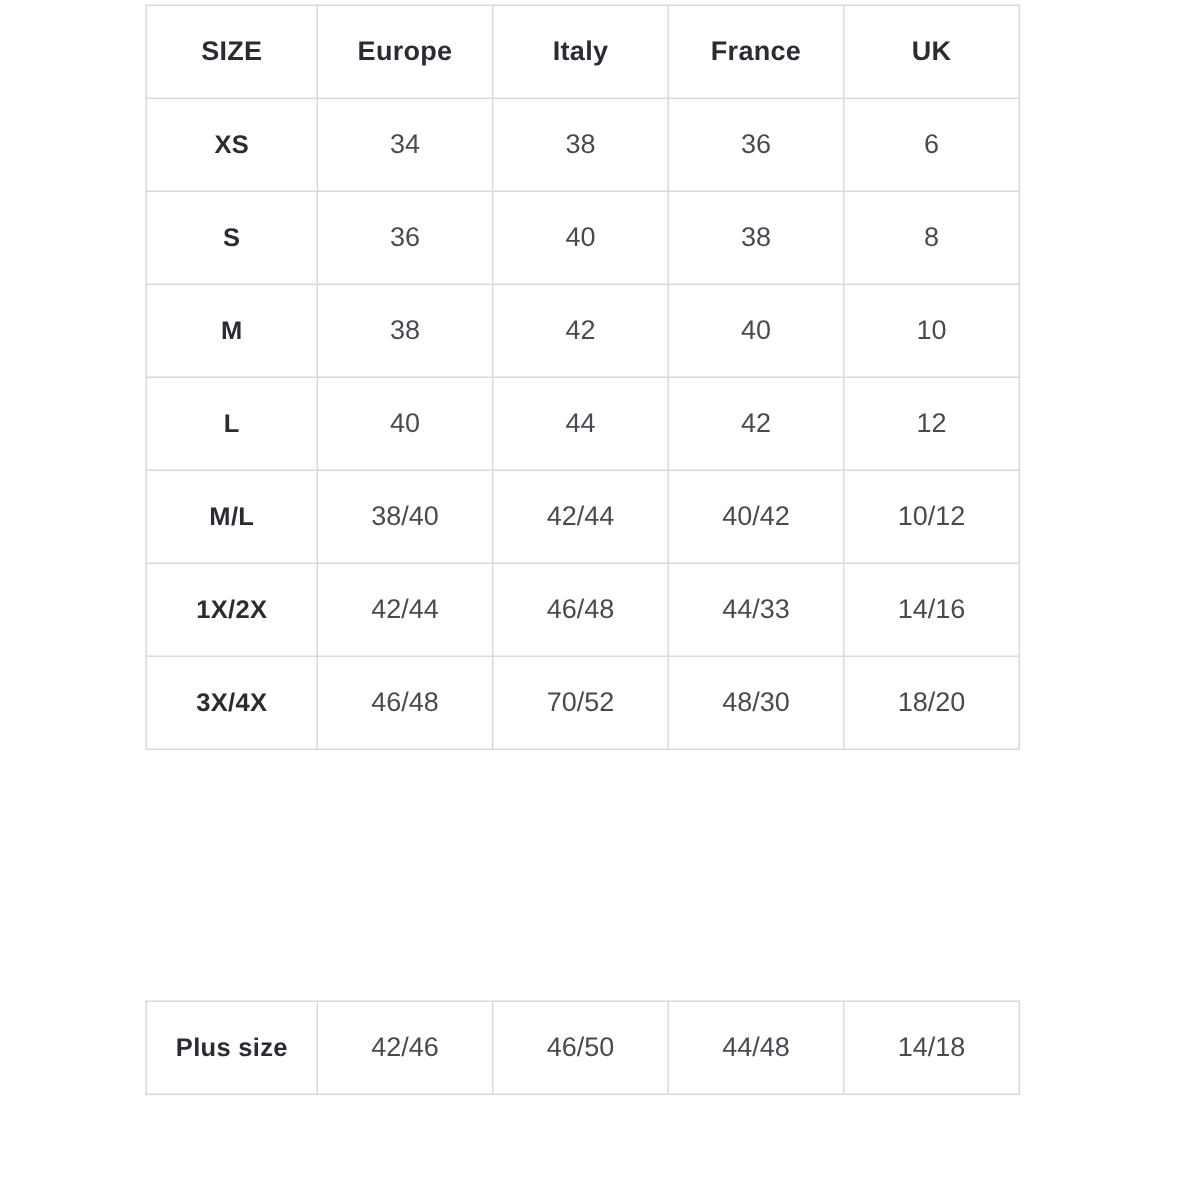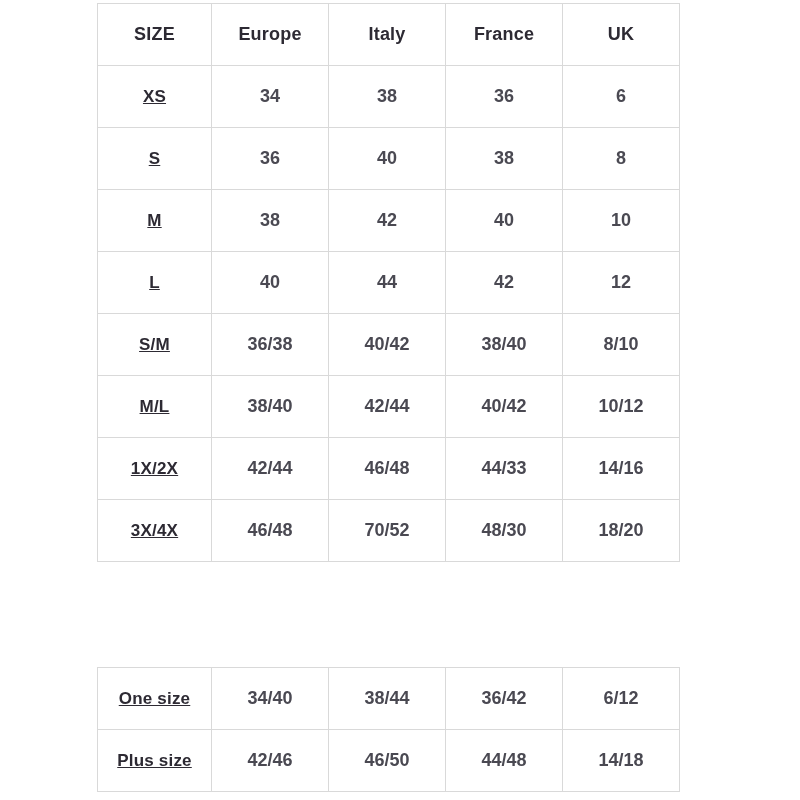--- a/index.html
+++ b/index.html
@@ -39,25 +39,24 @@
     font-size: 18px;
     font-weight: 700;
     color: #2d2a33;
     letter-spacing: 0.2px;
   }
   .size-table tbody th {
     font-size: 17px;
     font-weight: 700;
     color: #2d2a33;
     letter-spacing: 0.2px;
-    text-decoration: underline;
   }
   .size-table tbody td {
     font-size: 18px;
-    font-weight: 700;
+    font-weight: 400;
     color: #4a4952;
   }
 </style>
 </head>
 <body>
 
 <div class="page">
 
   <table class="size-table main">
     <colgroup>
@@ -99,27 +98,20 @@
           <td>10</td>
         </tr>
         <tr>
           <th>L</th>
           <td>40</td>
           <td>44</td>
           <td>42</td>
           <td>12</td>
         </tr>
         <tr>
-          <th>S/M</th>
-          <td>36/38</td>
-          <td>40/42</td>
-          <td>38/40</td>
-          <td>8/10</td>
-        </tr>
-        <tr>
           <th>M/L</th>
           <td>38/40</td>
           <td>42/44</td>
           <td>40/42</td>
           <td>10/12</td>
         </tr>
         <tr>
           <th>1X/2X</th>
           <td>42/44</td>
           <td>46/48</td>
@@ -139,27 +131,20 @@
   <table class="size-table extra">
     <colgroup>
       <col class="size-col">
         <col class="val-col">
         <col class="val-col">
         <col class="val-col">
         <col class="val-col">
     </colgroup>
     <tbody>
         <tr>
-          <th>One size</th>
-          <td>34/40</td>
-          <td>38/44</td>
-          <td>36/42</td>
-          <td>6/12</td>
-        </tr>
-        <tr>
           <th>Plus size</th>
           <td>42/46</td>
           <td>46/50</td>
           <td>44/48</td>
           <td>14/18</td>
         </tr>
       </tbody>
   </table>
 
 </div>

